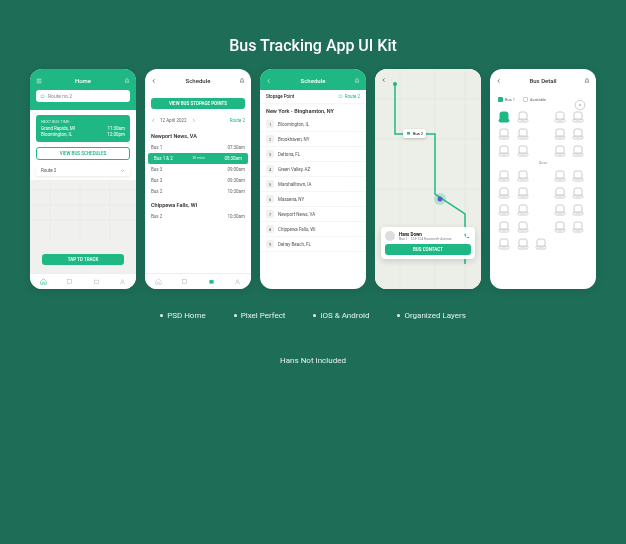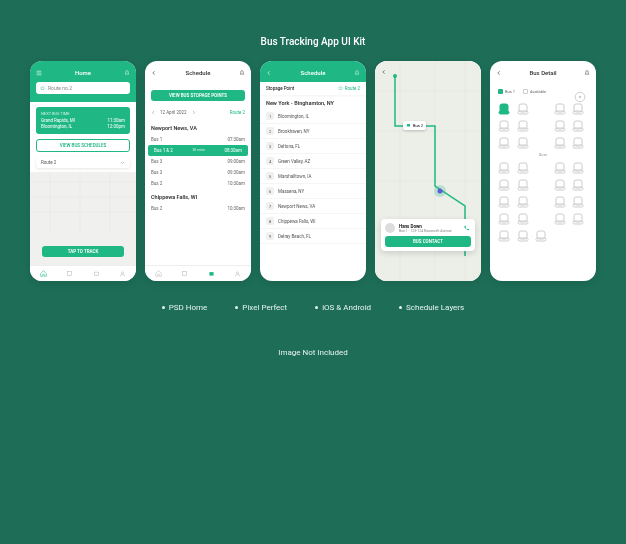--- a/index.html
+++ b/index.html
@@ -1,17 +1,17 @@
 <!DOCTYPE html>
 <html><head>
 <meta charset="utf-8">
 <style>
 *{box-sizing:border-box;margin:0;padding:0;font-family:-apple-system,BlinkMacSystemFont,'Segoe UI',Roboto,sans-serif}
 body{width:626px;height:544px;background:#1d6d57;display:flex;flex-direction:column;align-items:center;overflow:hidden}
-.title{color:#fff;font-size:10px;font-weight:500;margin-top:36px;margin-bottom:14px}
+.title{color:#fff;font-size:16px;font-weight:500;margin-top:36px;margin-bottom:14px}
 .screens{display:flex;gap:9px;padding:0 30px}
 .screen{width:106px;height:220px;background:#fff;border-radius:12px;overflow:hidden;display:flex;flex-direction:column;position:relative;box-shadow:0 2px 8px rgba(0,0,0,.1)}
 .green-top{background:#1fb884;padding:8px 6px;color:#fff}
 .hdr{display:flex;align-items:center;gap:4px;margin-bottom:6px}
 .hdr-text{font-size:6px;flex:1;text-align:center;font-weight:500}
 .hdr svg{width:6px;height:6px}
 .search-bar{background:#fff;border-radius:3px;padding:3px 4px;display:flex;align-items:center;gap:3px;color:#888}
 .search-bar svg{width:5px;height:5px;flex-shrink:0}
 .search-bar span{font-size:5px}
 .card{background:#1fb884;color:#fff;padding:4px 5px;margin:5px 6px 0;border-radius:3px}
@@ -447,16 +447,16 @@
           </svg></div>
       </div>
 </div>
 
 </div>
 
 <div class="features">
  <div class="feature">PSD Home</div>
  <div class="feature">Pixel Perfect</div>
  <div class="feature">iOS &amp; Android</div>
- <div class="feature">Schedule Layers</div>
-</div>
-
-<div class="footer-note">Image Not Included</div>
+ <div class="feature">Organized Layers</div>
+</div>
+
+<div class="footer-note">Hans Not Included</div>
 
 </body></html>

